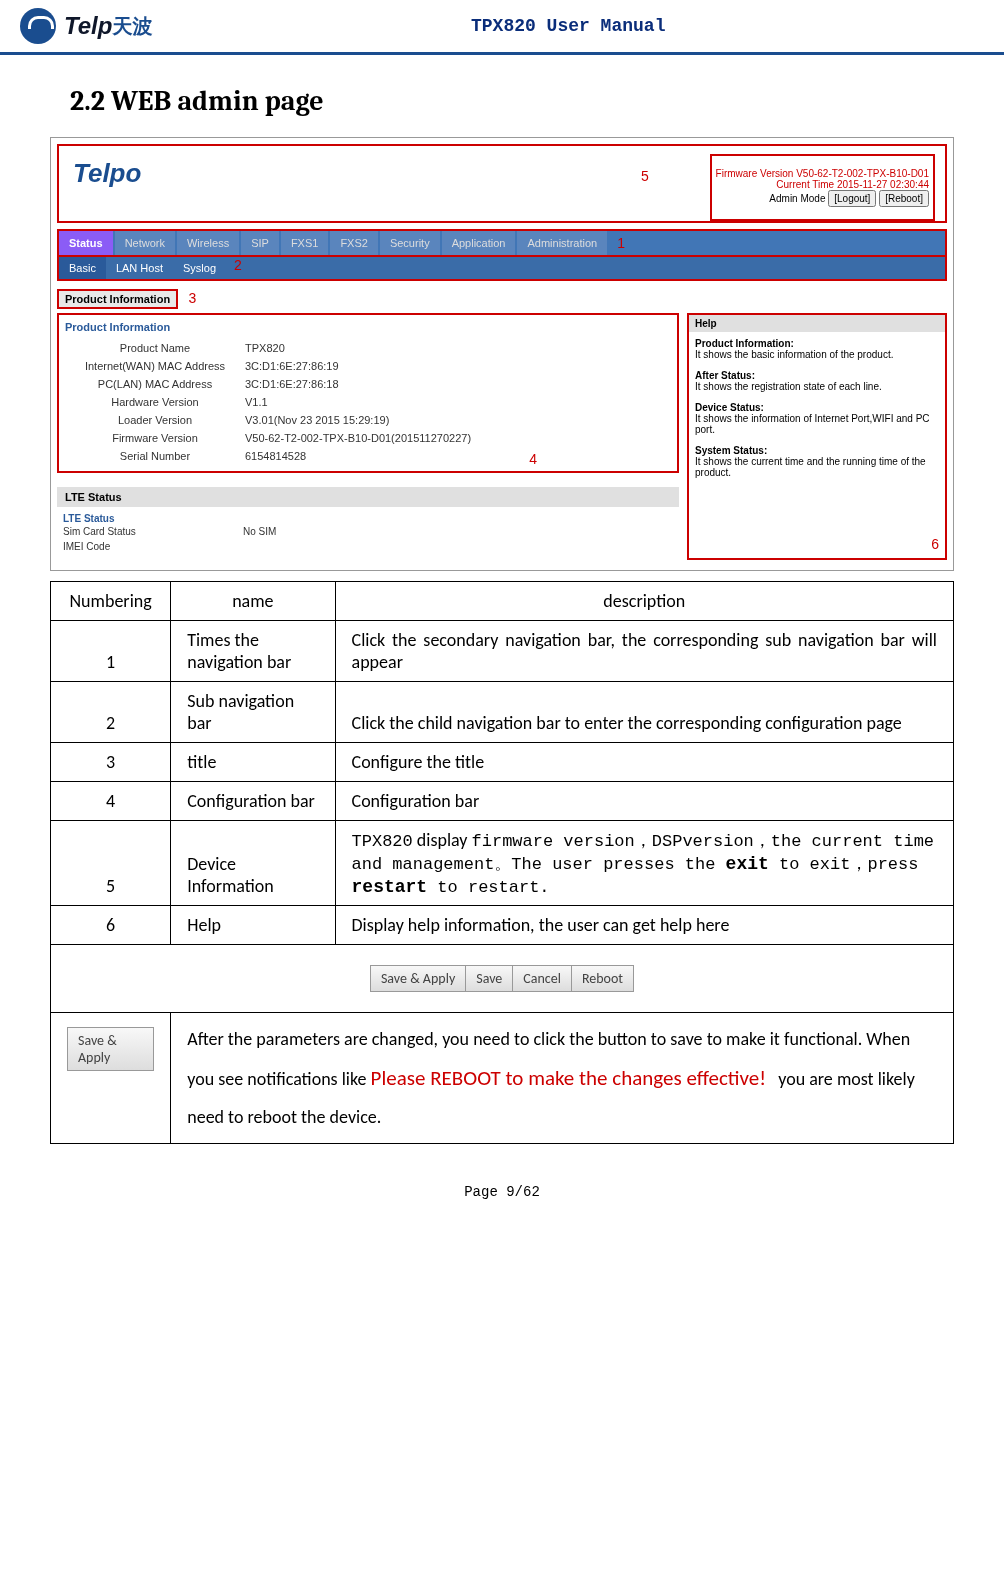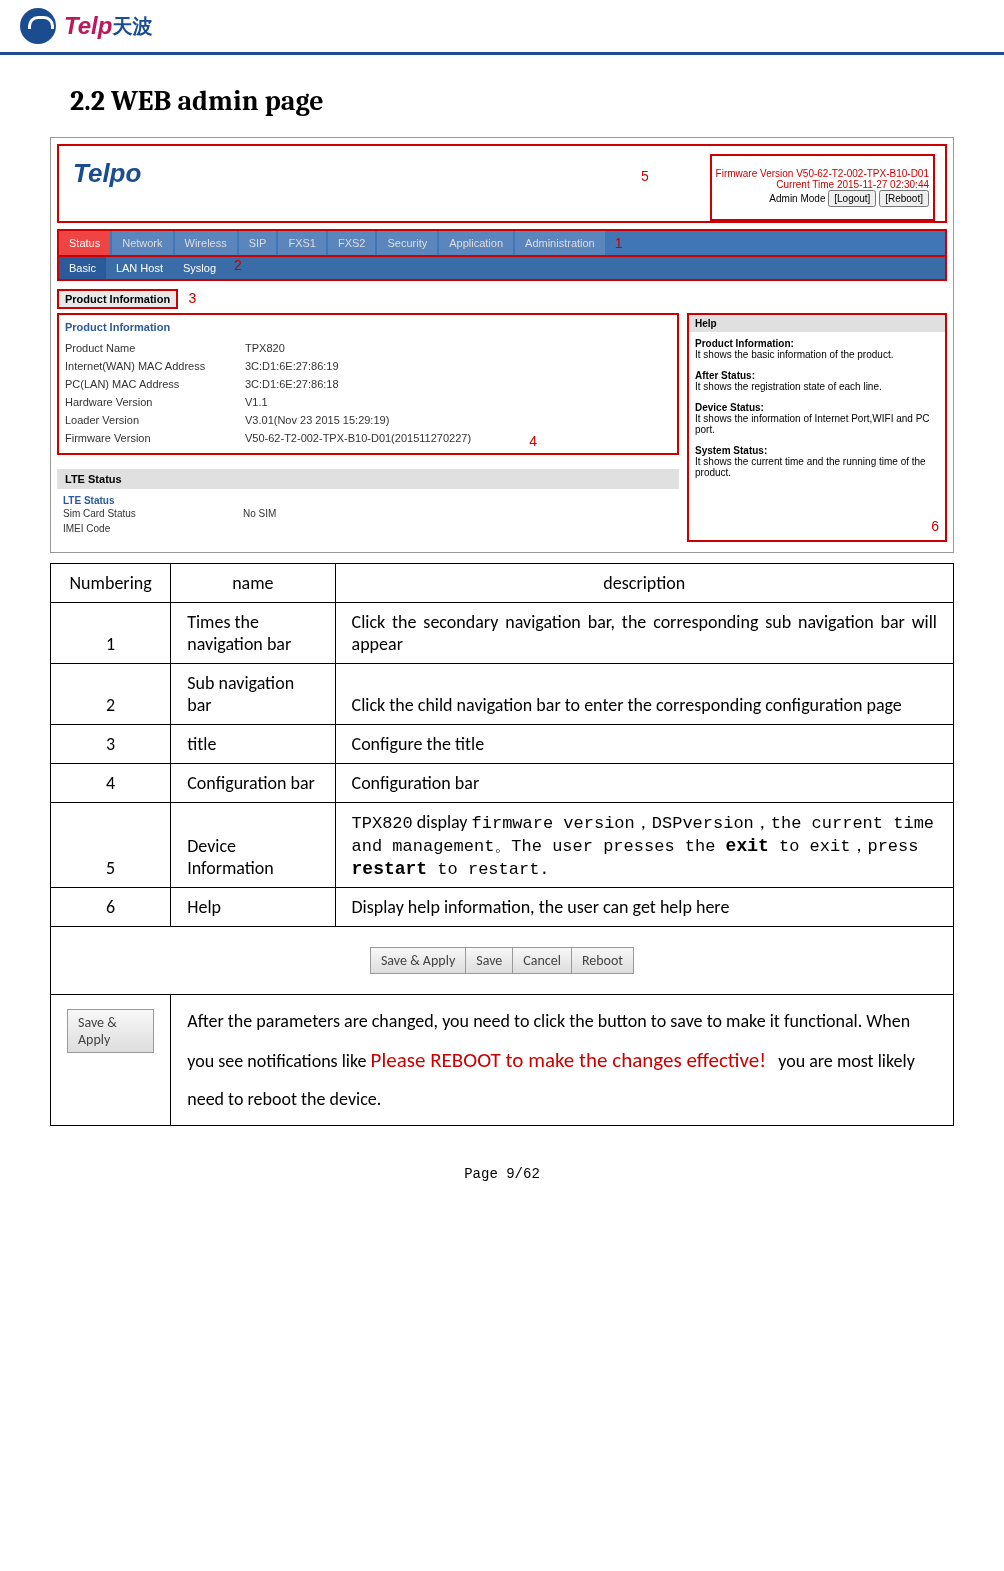--- a/index.html
+++ b/index.html
@@ -2,55 +2,55 @@
 <html><head>
   <meta charset="utf-8">
   <style>
     * { box-sizing: border-box; margin: 0; padding: 0; }
     body { font-family: Arial, sans-serif; background: #fff; width: 1004px; }
     
     .top-header { display: flex; align-items: center; border-bottom: 3px solid #1a4d8f; padding: 8px 20px; }
     .logo { display: flex; align-items: center; }
     .logo-icon { width: 36px; height: 36px; background: #1a4d8f; border-radius: 50%; position: relative; margin-right: 8px; }
     .logo-icon::after { content: ''; position: absolute; top: 8px; left: 8px; width: 20px; height: 10px; border: 3px solid #fff; border-bottom: none; border-radius: 10px 10px 0 0; }
-    .logo-text { font-size: 24px; font-weight: bold; color: #be185d; font-style: italic; }
+    .logo-text { font-size: 24px; font-weight: bold; color: #0f172a; font-style: italic; }
     .logo-cn { font-size: 20px; color: #1a4d8f; font-weight: bold; }
     .header-title { flex: 1; text-align: center; font-family: 'Courier New', monospace; font-size: 18px; color: #0a2d7a; font-weight: bold; }
     
     .section-heading { font-size: 28px; font-weight: bold; margin: 30px 0 20px 70px; font-family: Cambria, serif; }
     
     .screenshot { margin: 10px 50px; border: 1px solid #999; position: relative; background: #fff; }
     .ss-top { display: flex; justify-content: space-between; align-items: flex-start; padding: 8px 10px 0; border: 2px solid #c00; margin: 6px; }
     .ss-logo { font-size: 26px; font-style: italic; font-weight: bold; color: #1a4d8f; padding: 4px; }
     .ss-topright { font-size: 10px; text-align: right; border: 2px solid #c00; padding: 12px 4px; }
     .ss-topright .fw { color: #c00; }
     .ss-topright .time { color: #c00; }
     .ss-topright .mode { color: #000; }
     .ss-topright button { font-size: 10px; padding: 1px 4px; }
     .marker5 { position: absolute; left: 590px; top: 30px; color: #c00; font-size: 14px; }
     
     .nav1 { display: flex; background: #4176b6; margin: 0 6px; border: 2px solid #c00; align-items: center; }
     .nav1 .ntab { color: #ddd; font-size: 11px; padding: 6px 10px; background: #5a85bd; margin-right: 2px; cursor: pointer; }
-    .nav1 .ntab.active { background: #ef4444; color: #fff; font-weight: normal; }
+    .nav1 .ntab.active { background: #8b5cf6; color: #fff; font-weight: bold; }
     .marker1 { color: #c00; font-size: 14px; margin-left: 8px; }
     
     .nav2 { display: flex; background: #3a6ca8; margin: 0 6px; border: 2px solid #c00; border-top: none; align-items: flex-start; }
     .nav2 .stab { color: #fff; font-size: 11px; padding: 5px 10px; cursor: pointer; }
     .nav2 .stab.active { background: #2a5a9a; }
     .marker2 { color: #c00; font-size: 14px; margin-left: 8px; }
     
     .infobar { margin: 8px 6px 4px; }
     .infobar-title { display: inline-block; border: 2px solid #c00; padding: 2px 6px; font-size: 11px; font-weight: bold; background: #e8e8e8; }
     .marker3 { color: #c00; font-size: 14px; margin-left: 6px; }
     
     .ss-body { display: flex; gap: 8px; margin: 4px 6px 10px; }
     .ss-left { flex: 1; }
     .ss-table { border: 2px solid #c00; padding: 6px; font-size: 11px; position: relative; }
     .ss-subtitle { color: #2a5a9a; font-weight: bold; margin-bottom: 6px; font-size: 11px; }
-    .ss-row { display: flex; padding: 3px 0; }
+    .ss-row { display: flex; padding: 3px 0; text-align: center; }
     .ss-label { width: 180px; color: #333; }
     .ss-val { color: #333; }
     .marker4 { color: #c00; font-size: 14px; position: absolute; right: 140px; bottom: 4px; }
     
     .lte-head { background: #e0e0e0; font-size: 11px; font-weight: bold; padding: 4px 8px; margin-top: 14px; }
     .lte-body { font-size: 10px; padding: 6px; }
     .lte-sub { color: #2a5a9a; font-weight: bold; }
     .lte-row { display: flex; padding: 2px 0; }
     
     .ss-right { width: 260px; border: 2px solid #c00; padding: 6px; font-size: 10px; position: relative; }
@@ -77,20 +77,21 @@
   </style>
 </head>
 <body>
 
 <div class="top-header">
   <div class="logo">
     <div class="logo-icon"></div>
     <span class="logo-text">Telp</span>
     <span class="logo-cn">天波</span>
   </div>
+  <div class="header-title">TPX820 User Manual</div>
 </div>
 
 <h2 class="section-heading">2.2 WEB admin page</h2>
 
 <div class="screenshot">
   <span class="marker5">5</span>
   <div class="ss-top">
     <div class="ss-logo">Telpo</div>
     <div class="ss-topright">
       <div class="fw">Firmware Version V50-62-T2-002-TPX-B10-D01</div>
@@ -150,20 +151,24 @@
               <span class="ss-val">V1.1</span>
             </div>
             <div class="ss-row">
               <span class="ss-label">Loader Version</span>
               <span class="ss-val">V3.01(Nov 23 2015 15:29:19)</span>
             </div>
             <div class="ss-row">
               <span class="ss-label">Firmware Version</span>
               <span class="ss-val">V50-62-T2-002-TPX-B10-D01(201511270227)</span>
             </div>
+            <div class="ss-row">
+              <span class="ss-label">Serial Number</span>
+              <span class="ss-val">6154814528</span>
+            </div>
           </div>
         <span class="marker4">4</span>
       </div>
       <div class="lte-head">LTE Status</div>
       <div class="lte-body">
         <div class="lte-sub">LTE Status</div>
         <div id="lte-rows">
             <div class="lte-row">
               <span class="ss-label">Sim Card Status</span>
               <span class="ss-val">No SIM</span>

